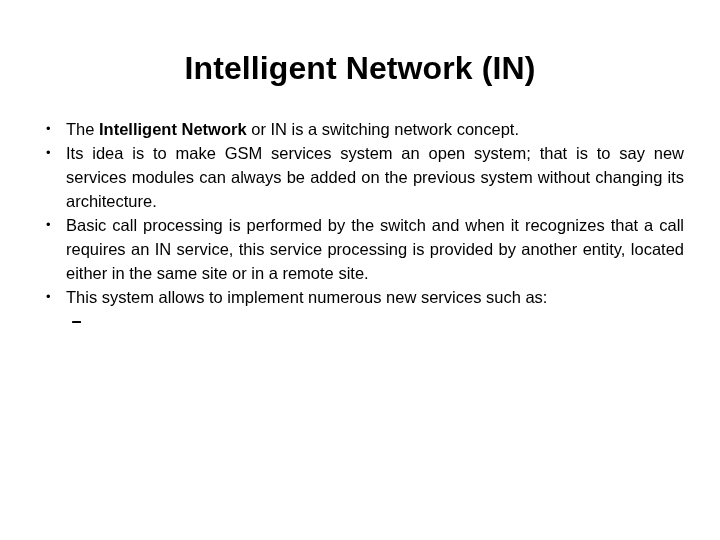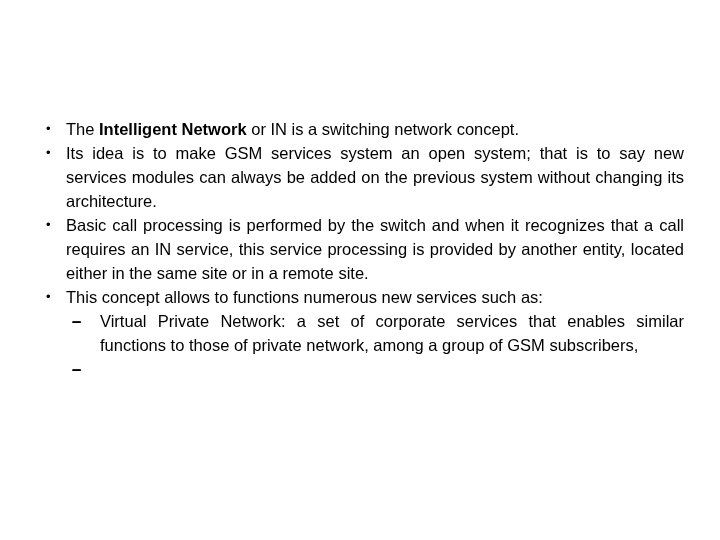--- a/index.html
+++ b/index.html
@@ -93,47 +93,48 @@
   }
   b.strong {
     font-weight: bold;
   }
 </style>
 </head>
 <body>
 
 <div class="slide">
 
+  <div class="slide-title">Intelligent Network (IN)</div>
 
   <div class="slide-body">
 
     <div class="bullet-row nojustify">
       <span class="marker dot">•</span><span>The </span><b class="strong">Intelligent Network</b><span> or IN is a switching network concept.</span>
     </div>
 
     <div class="bullet-row">
       <span class="marker dot">•</span><span>Its idea is to make GSM services system an open system; that is to say new services modules can always be added on the previous system without changing its architecture.</span>
     </div>
 
     <div class="bullet-row">
       <span class="marker dot">•</span><span>Basic call processing is performed by the switch and when it recognizes that a call requires an IN service, this service processing is provided by another entity, located either in the same site or in a remote site.</span>
     </div>
 
     <div class="bullet-row nojustify">
-      <span class="marker dot">•</span><span>This concept allows to functions numerous new services such as:</span>
+      <span class="marker dot">•</span><span>This system allows to implement numerous new services such as:</span>
     </div>
 
     <div class="sub-list">
 
       <div class="sub-row">
         <span class="marker">–</span>
       </div>
 
       <div class="sub-row">
-        <span class="marker">–</span><span>Virtual Private Network: a set of corporate services that enables similar functions to those of private network, among a group of GSM subscribers,</span>
+        <span class="marker">–</span>
       </div>
 
       <div class="sub-row">
         <span class="marker">–</span>
       </div>
 
       <div class="sub-row">
         <span class="marker">–</span>
       </div>
 

